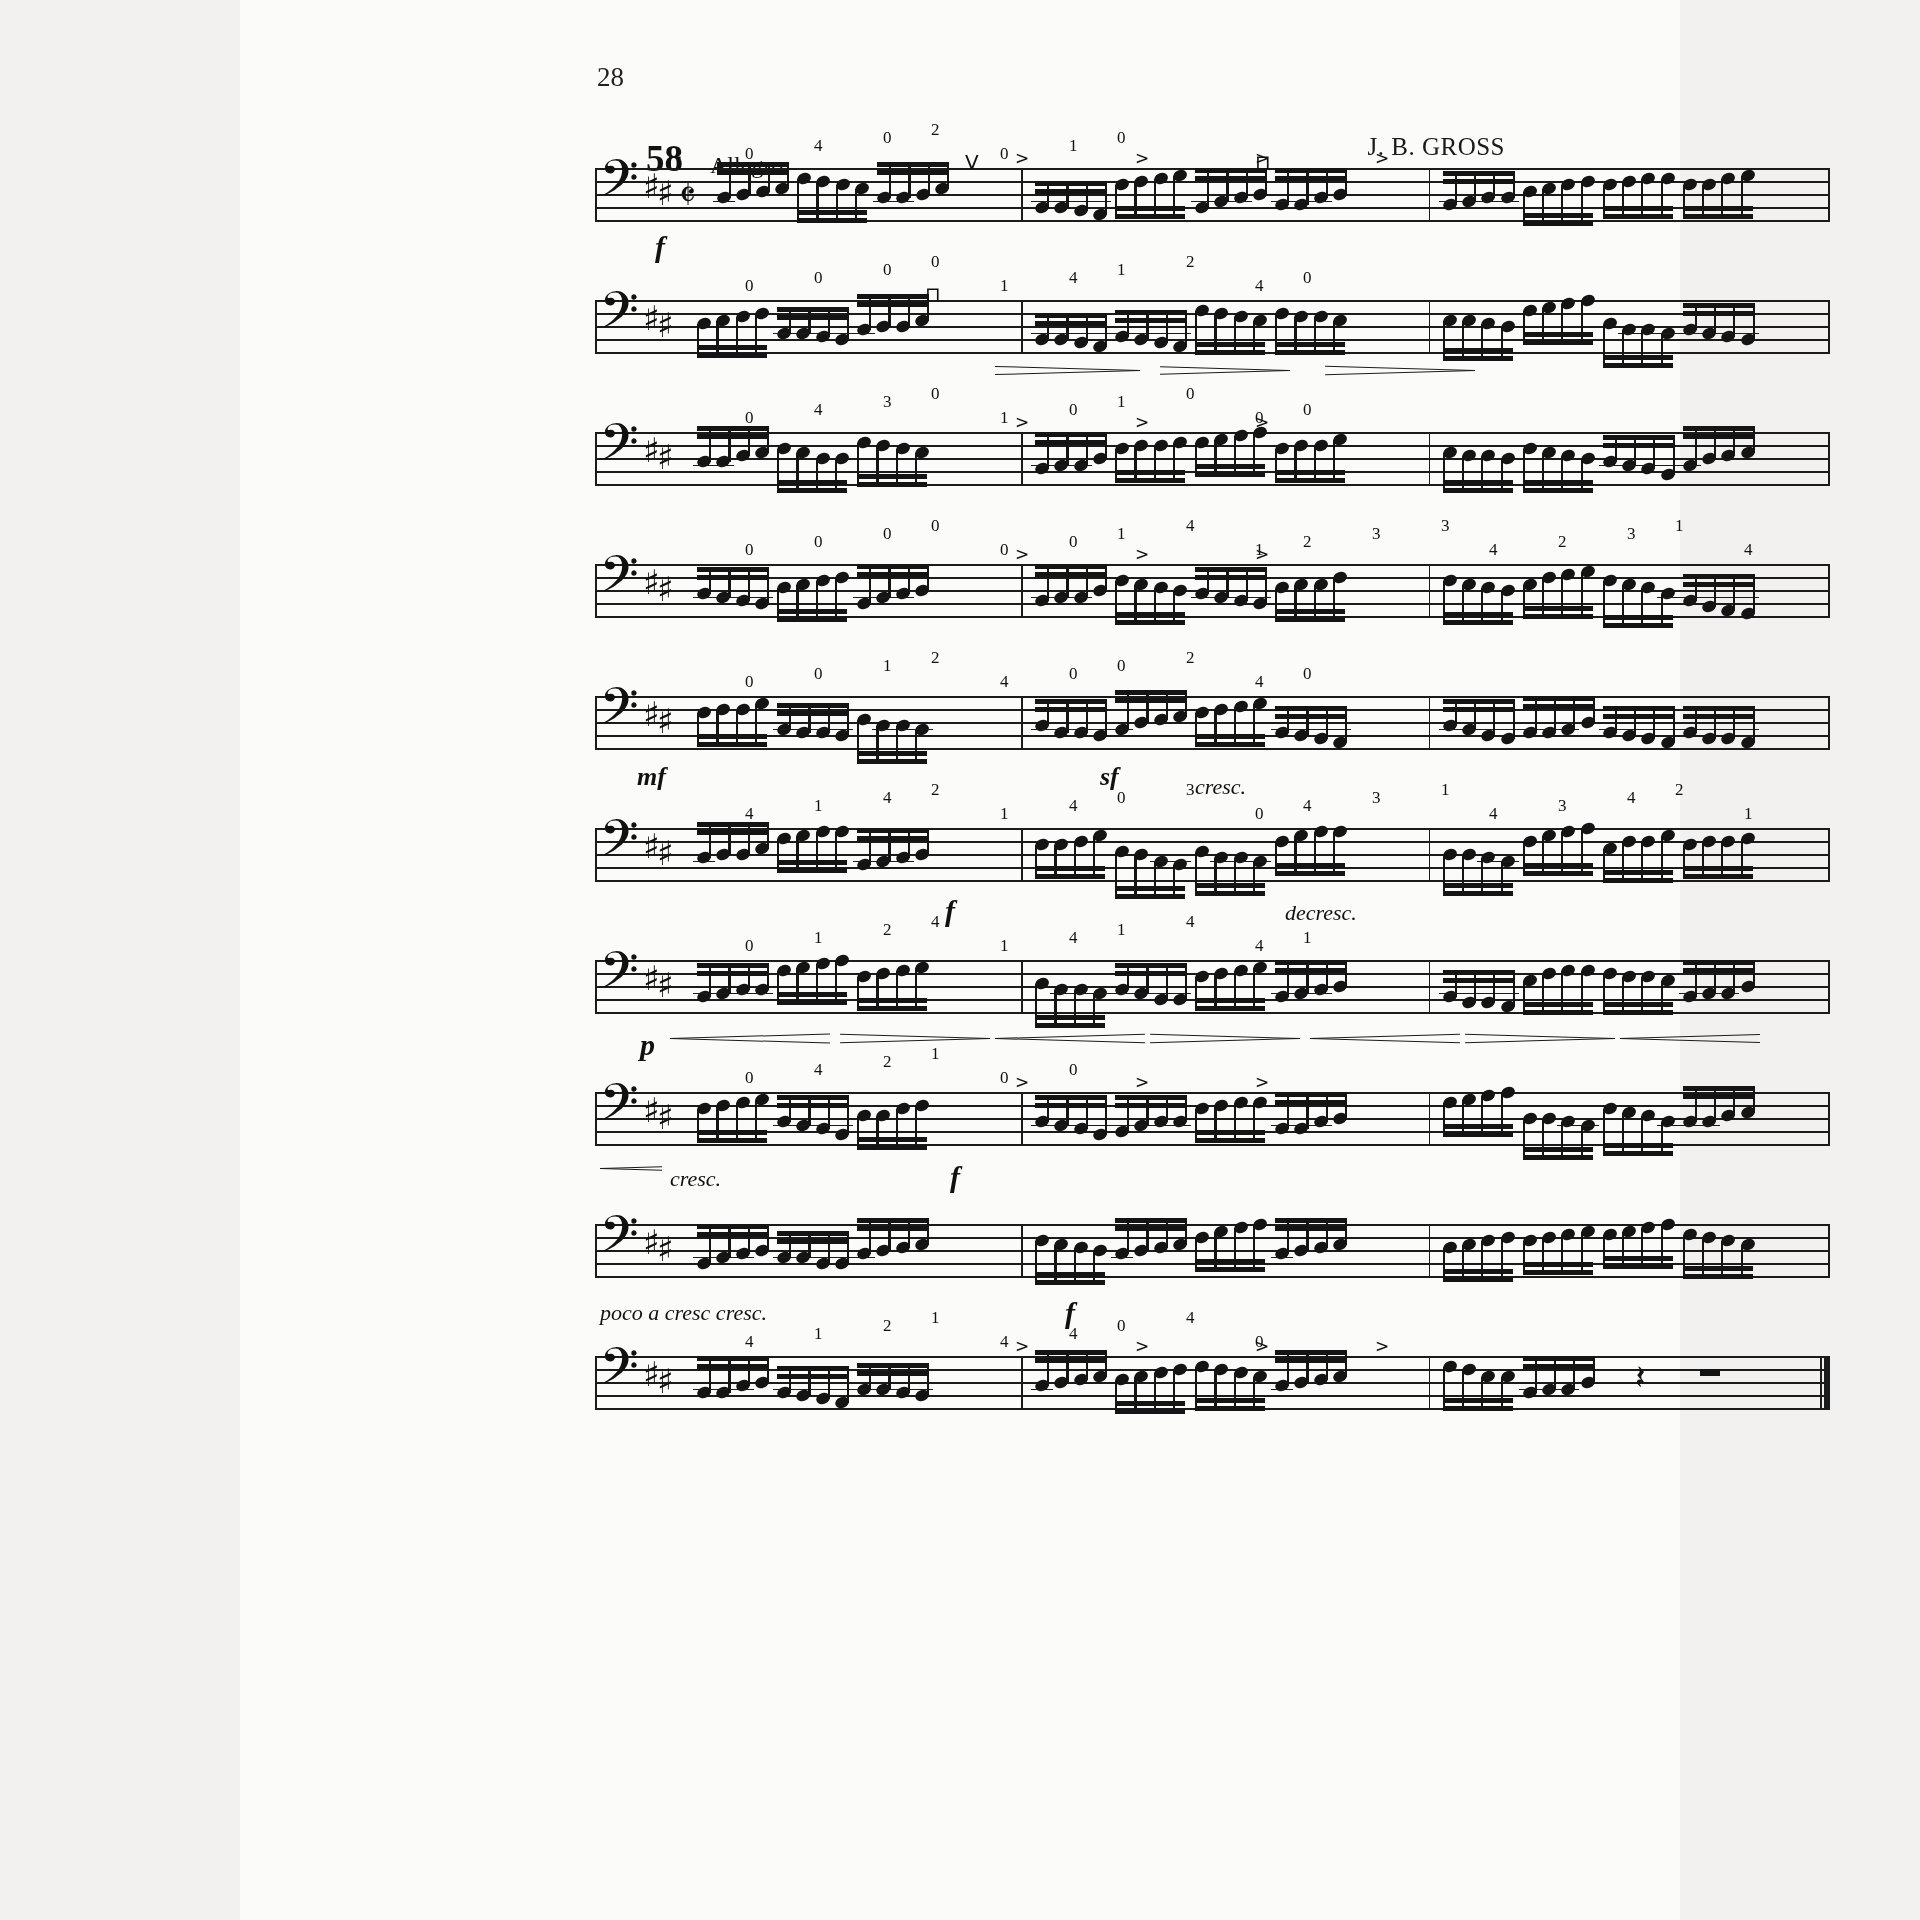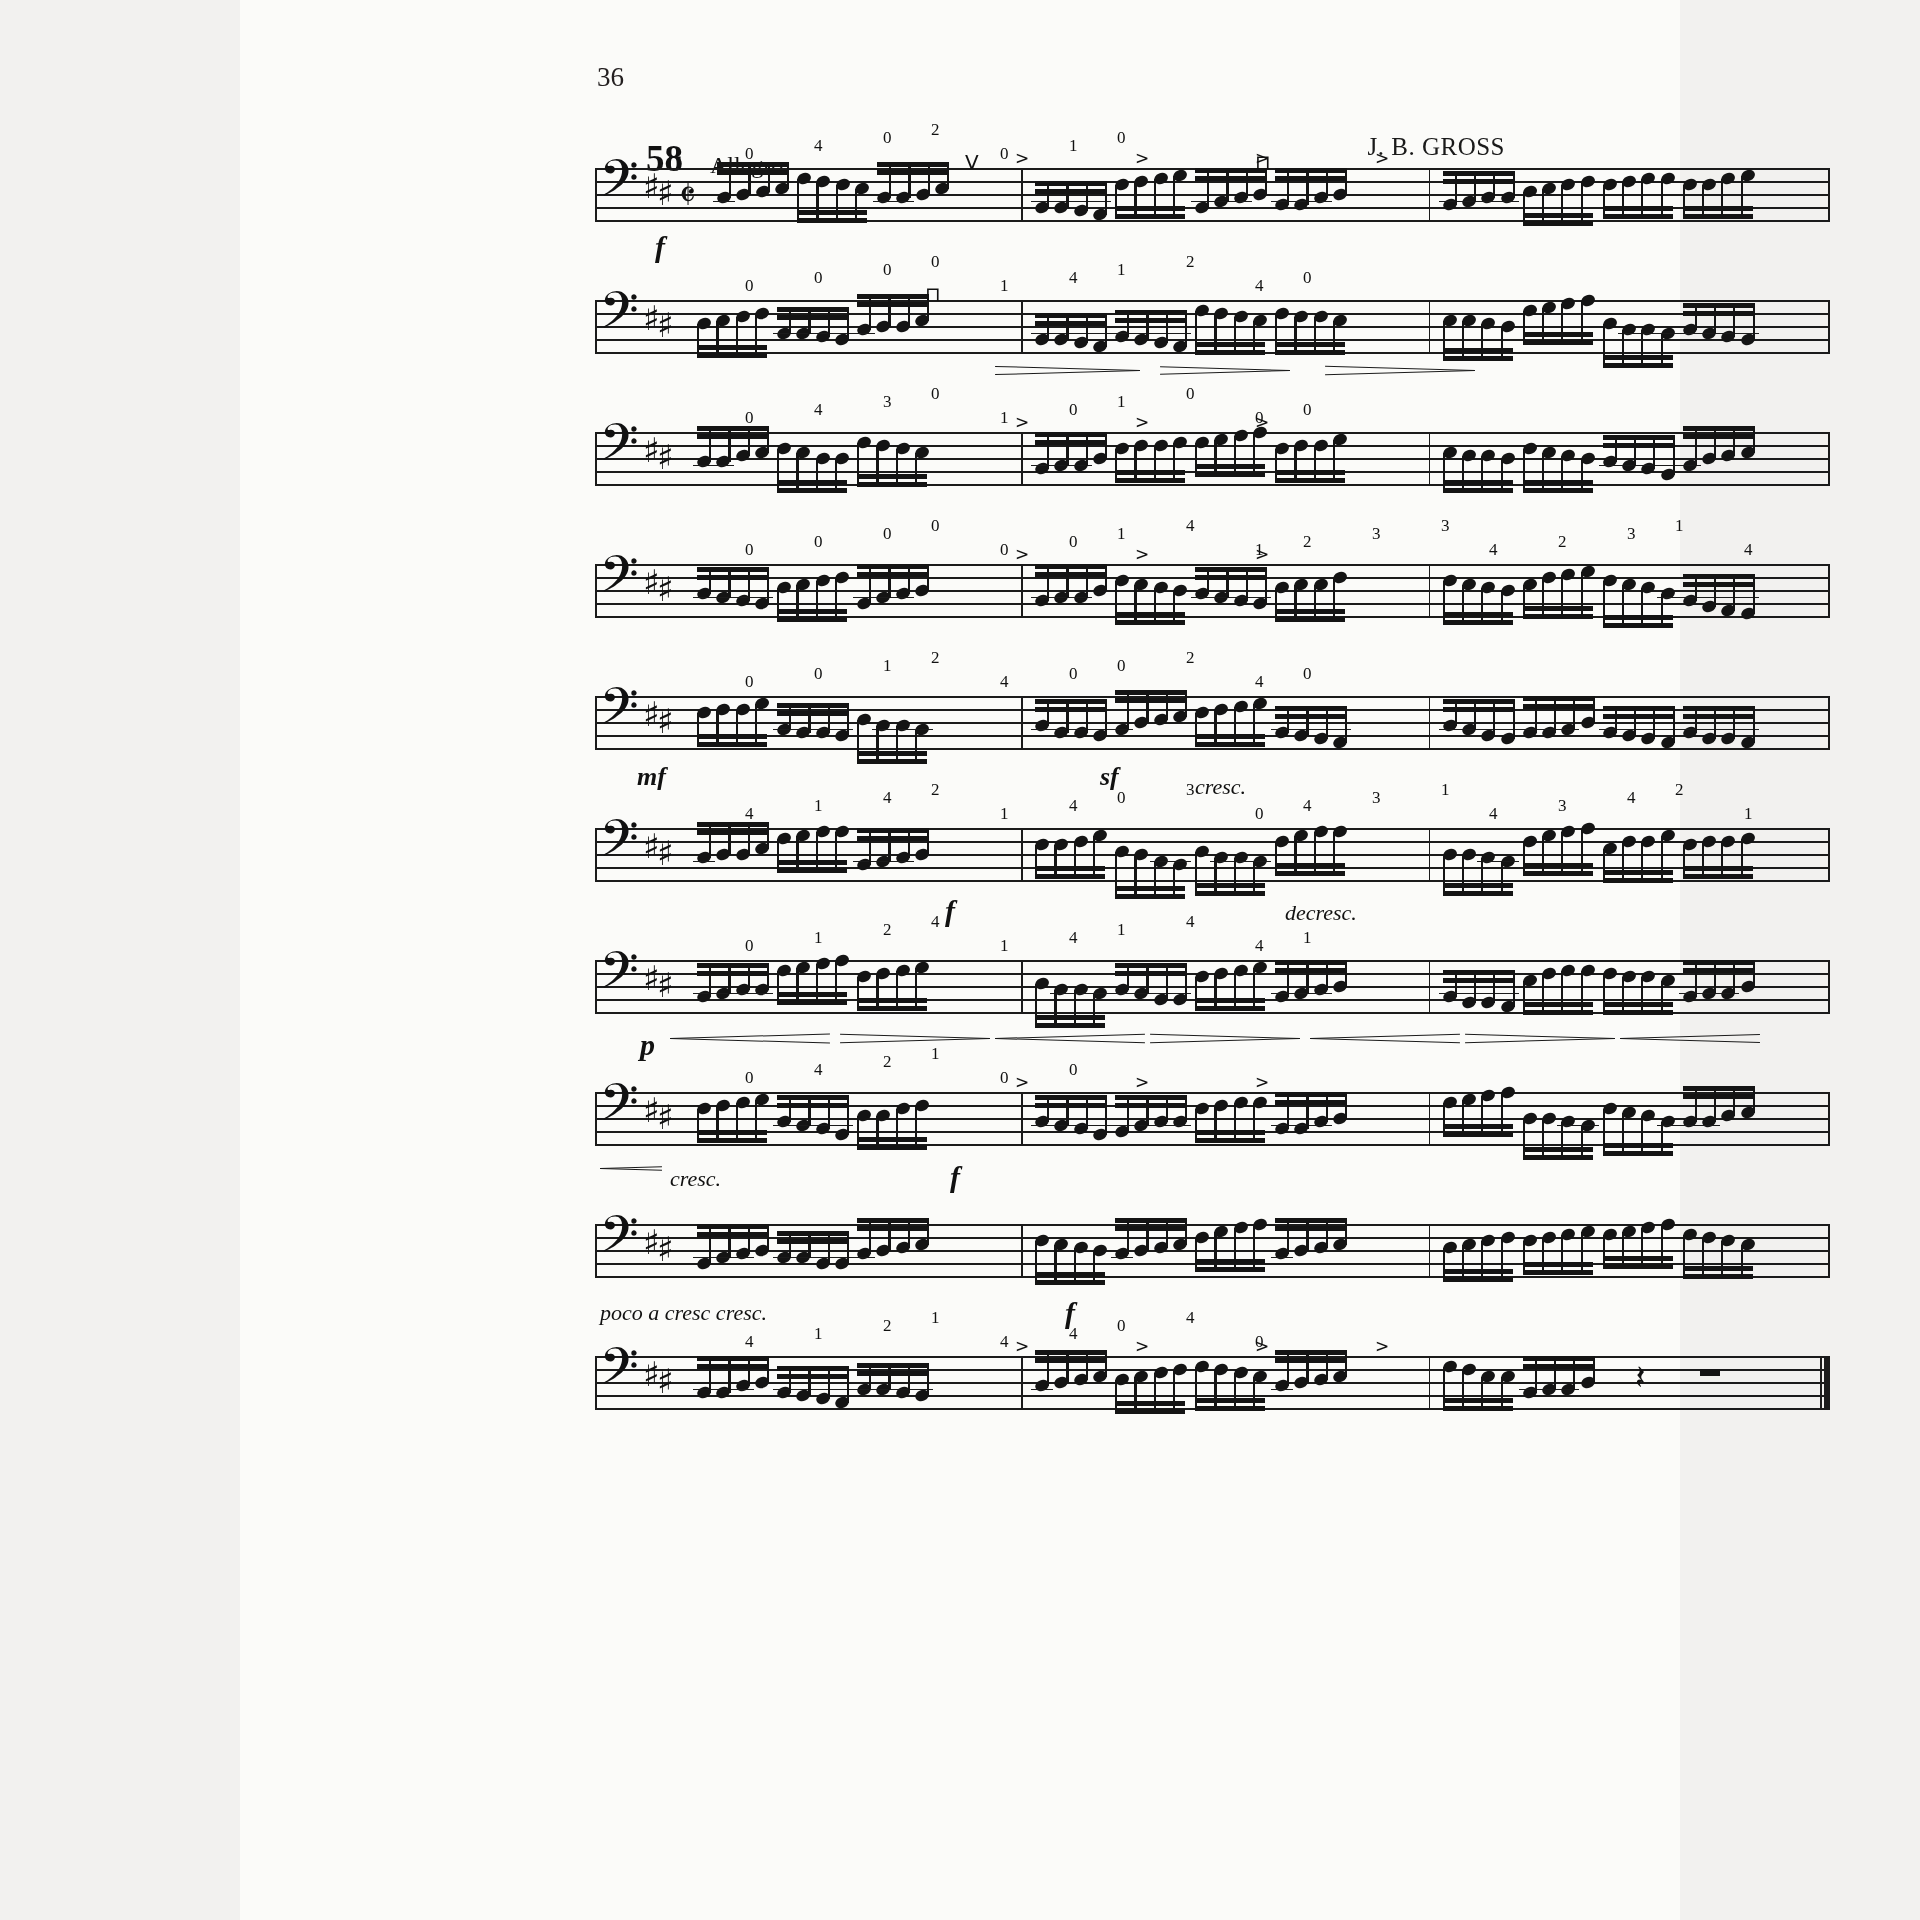--- a/index.html
+++ b/index.html
@@ -227,21 +227,21 @@
     height: 7px;
     background: #141414;
   }
 </style>
 </head>
 <body>
 
 <div class="page">
   <div class="sheet">
 
-    <div class="page-number">36</div>
+    <div class="page-number">28</div>
     <div class="composer">J. B. GROSS</div>
     <div class="piece-number">58</div>
     <div class="tempo">Allegro</div>
 
     <div id="systems-host">
         <div class="system" style="top: 168px;">
           <div class="staff">
             <div class="line"></div>
             <div class="line"></div>
             <div class="line"></div>

